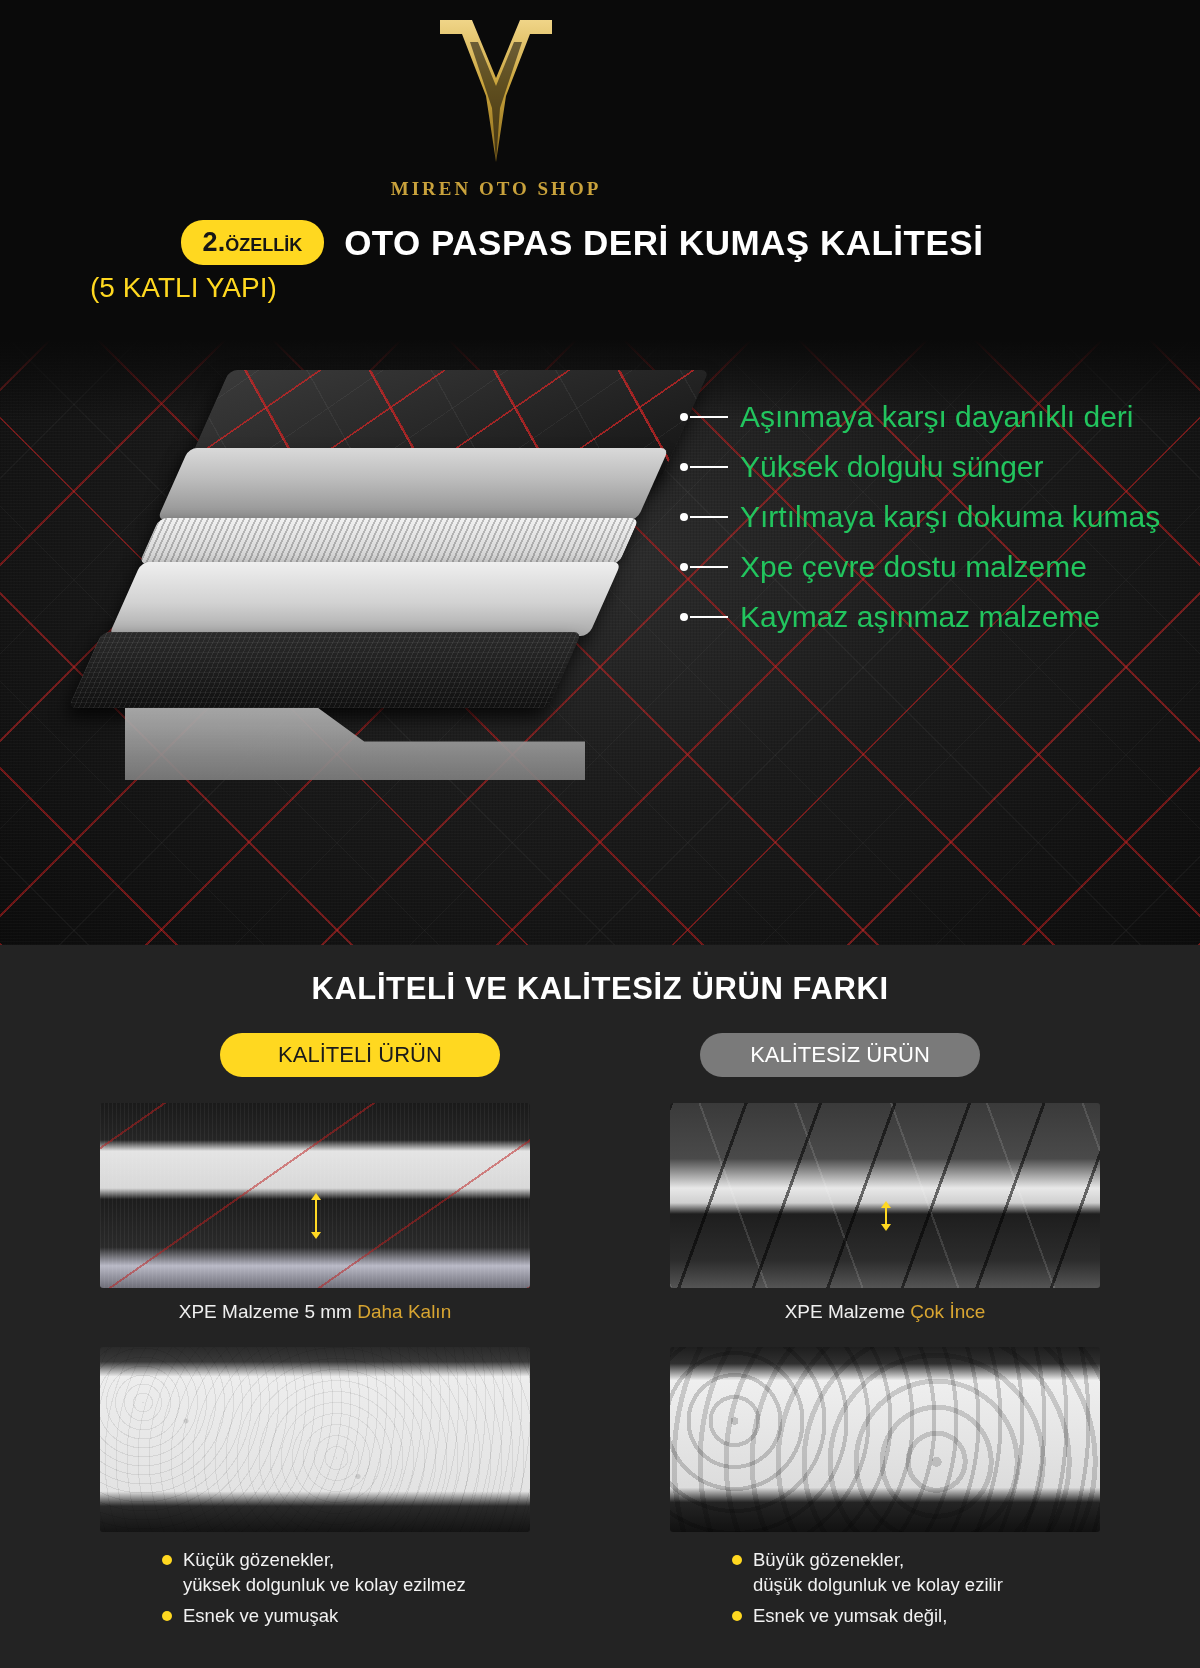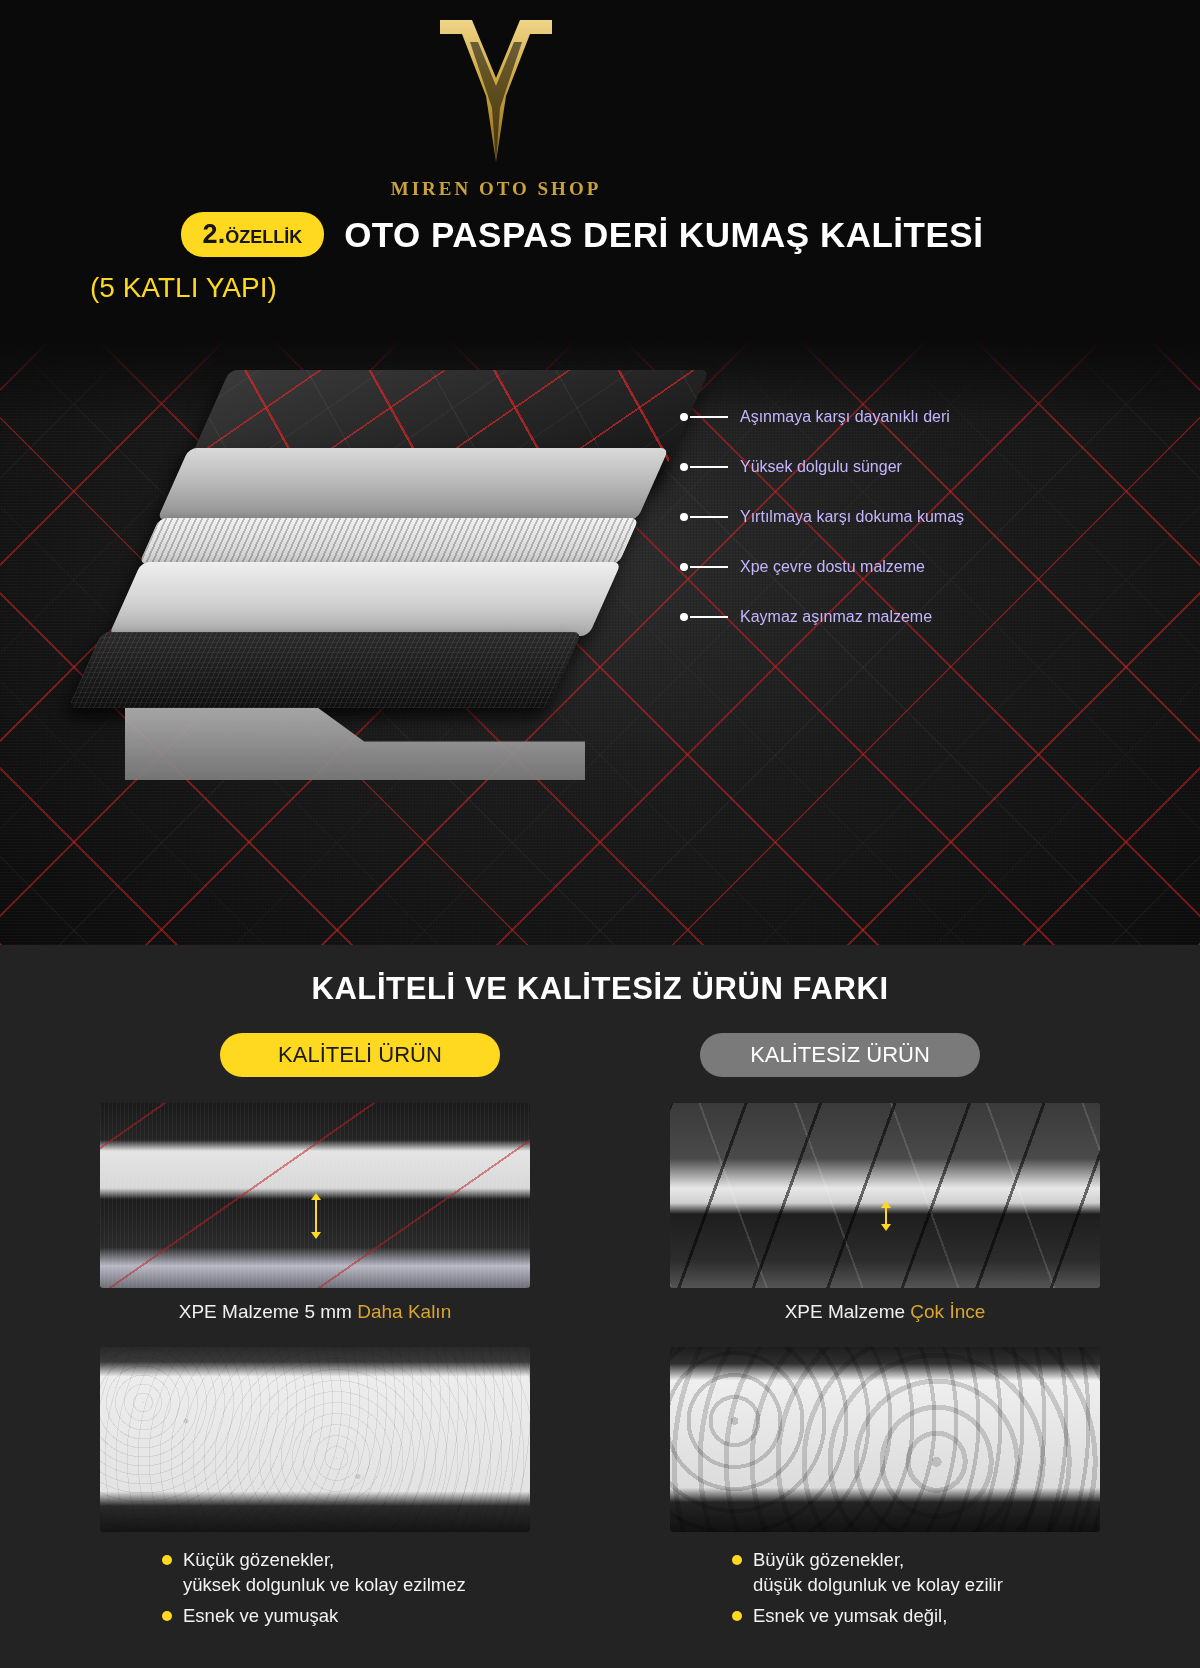--- a/index.html
+++ b/index.html
@@ -81,21 +81,21 @@
     font-size: 19px;
     letter-spacing: 3px;
     font-weight: bold;
     color: #c9a23c;
     font-family: "Liberation Serif", serif;
   }
 
   
   .heading-row {
     position: absolute;
-    left: 0; top: 212px;
+    left: 0; top: 220px;
     width: 1164px;
     display: flex;
     align-items: center;
     justify-content: center;
     gap: 20px;
     z-index: 5;
   }
   .badge-ozellik {
     background: #ffd820;
     color: #161616;
@@ -227,22 +227,22 @@
   }
   .callout .dash::before {
     content: "";
     position: absolute;
     left: -10px; top: -3px;
     width: 8px; height: 8px;
     border-radius: 50%;
     background: #ffffff;
   }
   .callout .txt {
-    color: #c4b5fd;
-    font-size: 16px;
+    color: #22c55e;
+    font-size: 30px;
     white-space: nowrap;
   }
 
   
   .bottom-section {
     position: relative;
     width: 1200px;
     height: 723px;
     background: #232323;
     padding-top: 26px;

